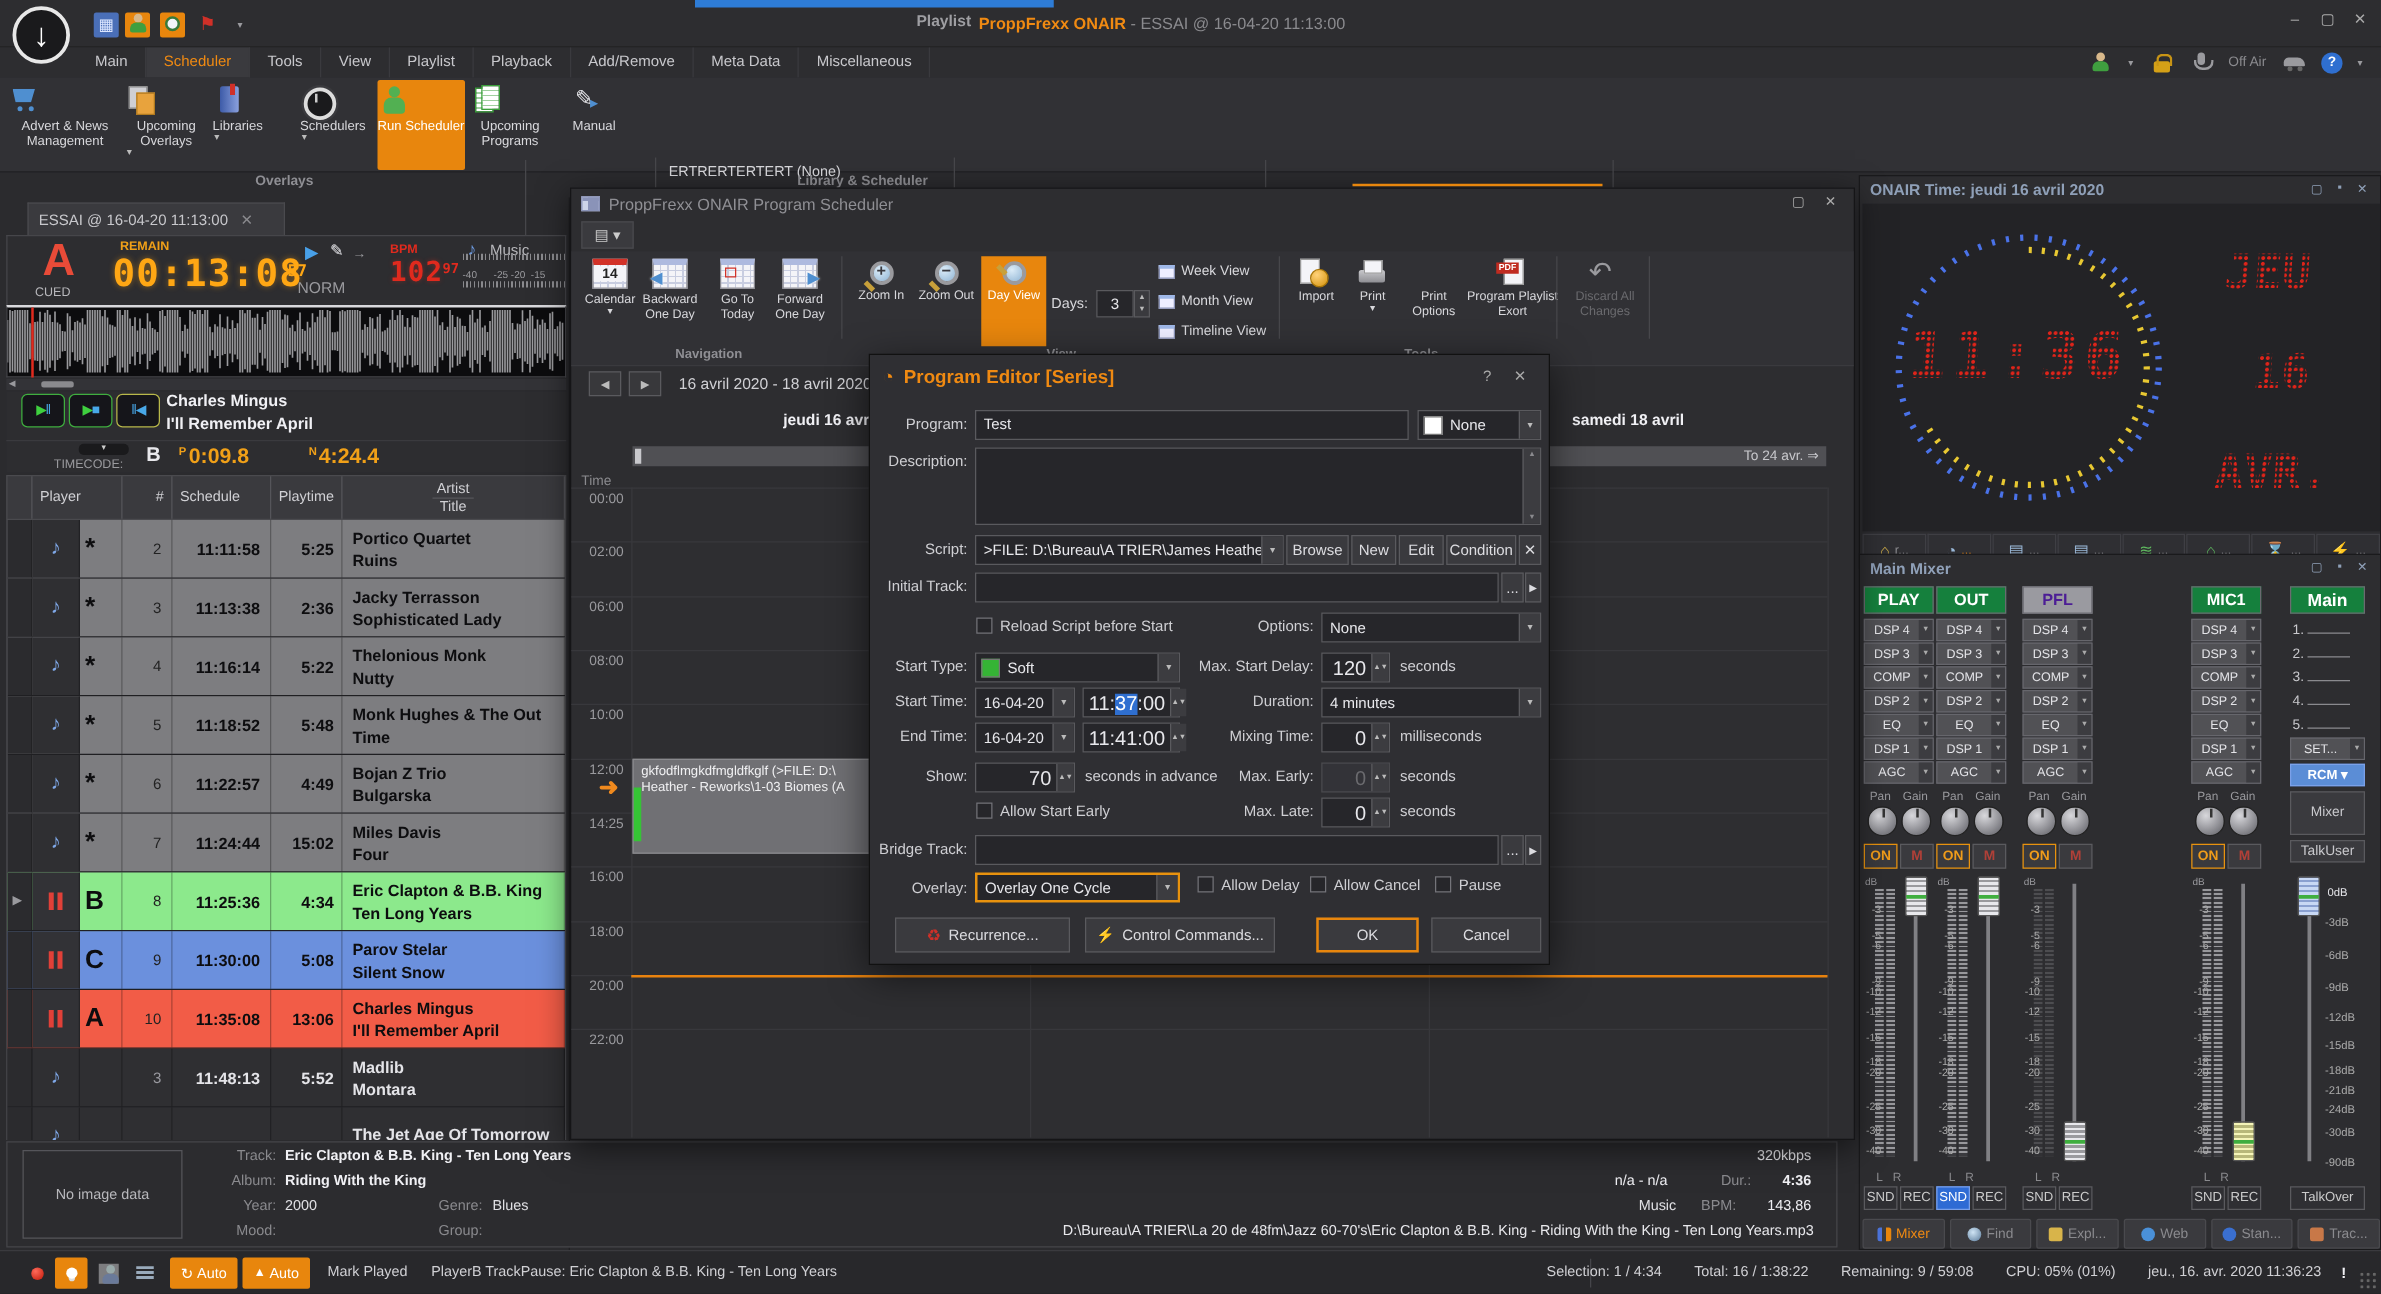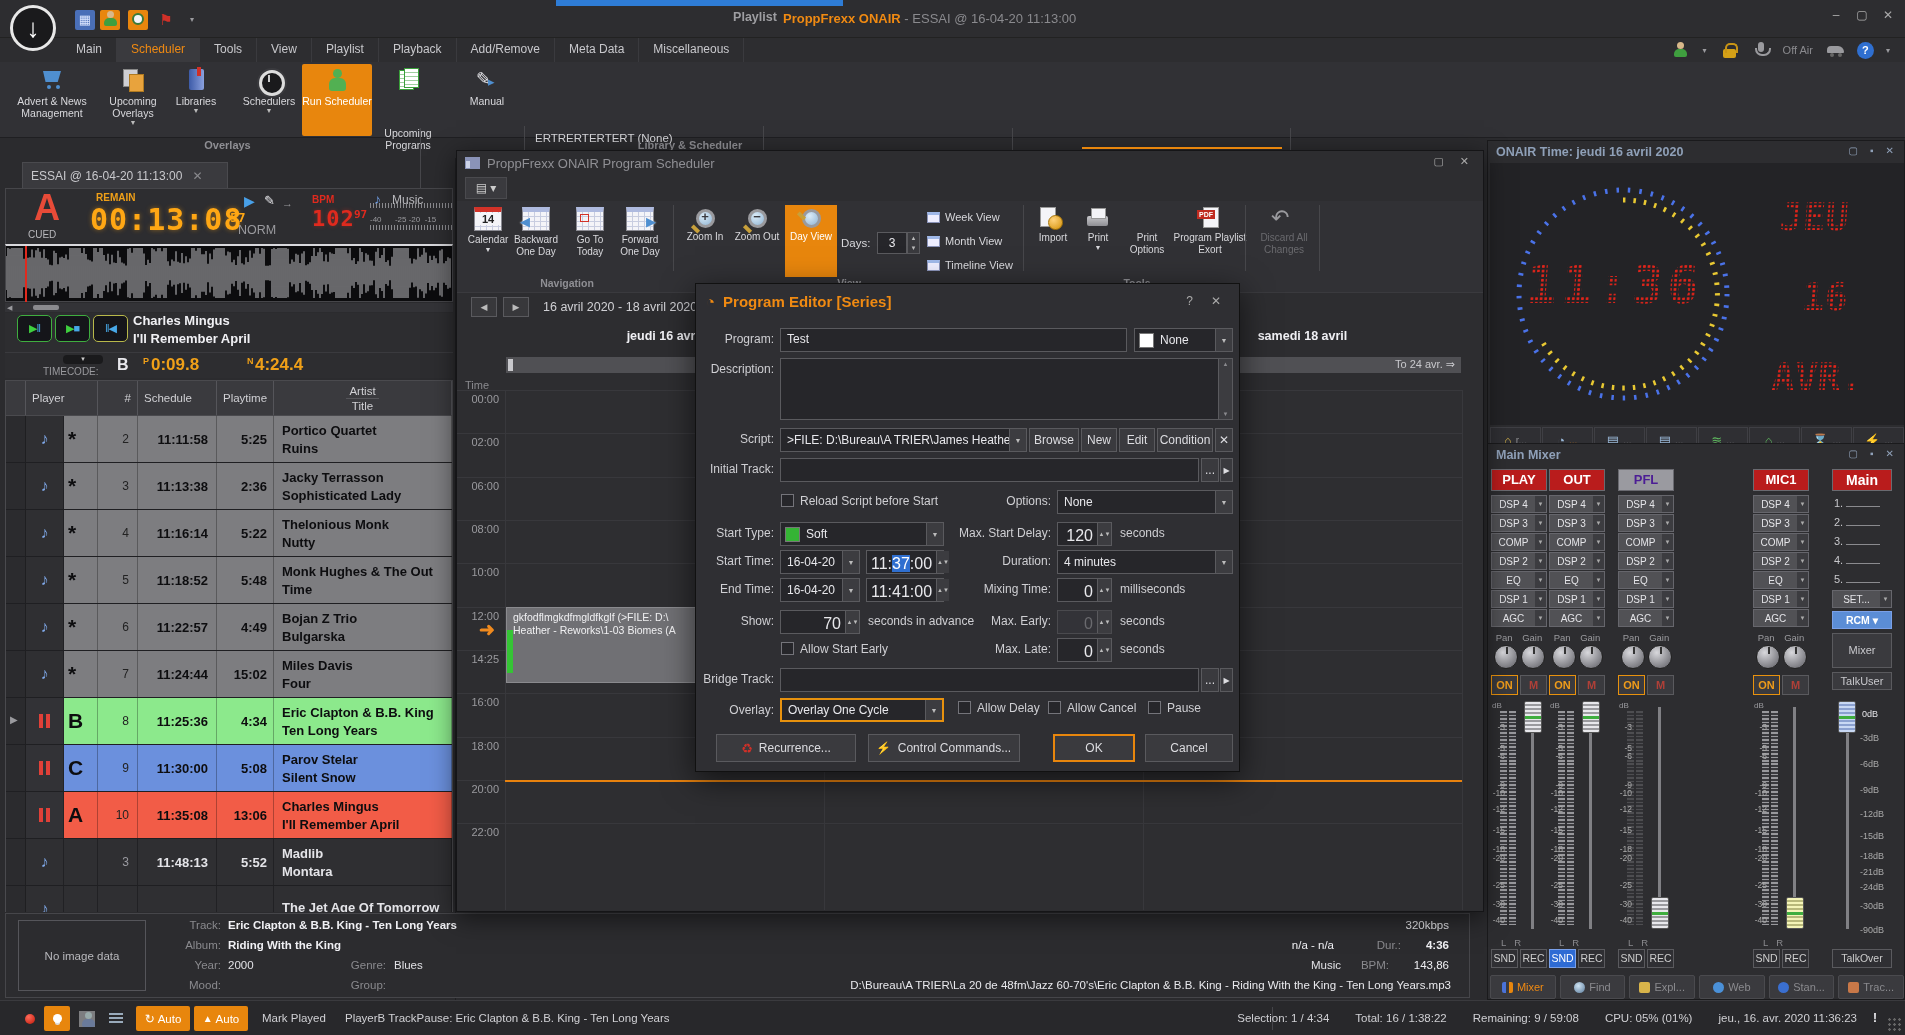--- a/index.html
+++ b/index.html
@@ -31,21 +31,21 @@
 .lock-icon::after{content:"";position:absolute;left:6px;top:2px;width:9px;height:8px;border:2px solid #c89415;border-bottom:none;border-radius:5px 5px 0 0}
 .mic-icon::before{content:"";position:absolute;left:7px;top:1px;width:6px;height:10px;background:#9a9a9e;border-radius:3px}
 .mic-icon::after{content:"";position:absolute;left:4px;top:7px;width:12px;height:6px;border:2px solid #9a9a9e;border-top:none;border-radius:0 0 7px 7px}
 .car-icon::before{content:"";position:absolute;left:2px;top:5px;width:17px;height:7px;background:#9a9a9e;border-radius:4px 6px 1px 1px}
 .car-icon::after{content:"";position:absolute;left:5px;top:12px;width:4px;height:4px;border-radius:50%;background:#666;box-shadow:8px 0 0 #666}
 .help-icon{width:17px;height:17px;border-radius:50%;background:#2f6fd0;color:#fff;font-weight:bold;font-size:11px;text-align:center;line-height:17px}
 .offair{color:#8a8a8e;font-size:11px}
 .caret9{color:#9a9a9e;font-size:8px}
 
 #ribbon{position:absolute;left:0;top:62px;width:1905px;height:76px;background:#313135;border-bottom:1px solid #1f1f22}
-.rbtn{position:absolute;top:2px;height:72px;display:flex;flex-direction:column;align-items:center;padding-top:4px;border-radius:2px;color:#d8d8dc}
+.rbtn{position:absolute;top:2px;height:72px;display:flex;flex-direction:column;align-items:flex-start;padding-top:4px;border-radius:2px;color:#d8d8dc}
 .rbtn .lbl{font-size:10.5px;text-align:center;line-height:12px;margin-top:3px;white-space:pre-line}
 .rbtn.on{background:#e8860d;color:#fff}
 .rbtn .rbcaret{display:none;font-size:7px;color:#bbb}
 .rbtn.caret .rbcaret{display:block}
 .w52{width:52px}.w58{width:58px}.w62{width:64px}.w64{width:66px}.w68{width:70px}.w90{width:92px}
 .rbico{position:relative;width:26px;height:24px;flex:none}
 .cart-icon::before{content:"";position:absolute;left:4px;top:3px;width:18px;height:11px;background:#4f8fd0;clip-path:polygon(0 0,100% 0,82% 100%,14% 100%)}
 .cart-icon::after{content:"";position:absolute;left:8px;top:17px;width:4px;height:4px;border-radius:50%;background:#4f8fd0;box-shadow:9px 0 0 #4f8fd0}
 .overlays-icon::before{content:"";position:absolute;left:3px;top:1px;width:13px;height:16px;background:#cfcfd4;border:1px solid #888}
 .overlays-icon::after{content:"";position:absolute;left:9px;top:6px;width:13px;height:16px;background:#e8a33d;border:1px solid #b07a20}
@@ -252,21 +252,21 @@
 .otab .g{font-size:13px;color:#9ab8d8}
 .otab.on{border-bottom:2px solid #e8860d}
 .otab.on .olbl{color:#f08a12}
 .otab.grn .g{color:#5fba5f}
 .otab.gold .g{color:#d8b44a}
 
 #mwin{position:absolute;left:1487px;top:443px;width:418px;height:557px;background:#2d2d30;border:1px solid #1a1a1c}
 #chans{position:absolute;left:0;top:0;width:418px;height:557px}
 .chan{position:absolute;top:25px;width:56px;height:502px}
 .chan:nth-child(1){left:3px}.chan:nth-child(2){left:61px}.chan:nth-child(3){left:130px}.chan:nth-child(4){left:265px}
-.cname{position:absolute;left:0;top:0;width:100%;height:22px;background:#b91c1c;border:1px solid #6a6a70;color:#fff;font-weight:bold;font-size:13px;text-align:center;line-height:20px}
+.cname{position:absolute;left:0;top:0;width:100%;height:22px;background:#15803d;border:1px solid #6a6a70;color:#fff;font-weight:bold;font-size:13px;text-align:center;line-height:20px}
 .sel .cname{background:#9a9aa0;color:#4c1d95}
 .fx{position:absolute;left:0;width:100%;height:18px;background:#515155;border:1px solid #66666c;color:#e4e4e8;font-size:10px;display:flex;align-items:center}
 .fx span{flex:1;text-align:center}
 .fx i{width:11px;height:100%;background:#3c3c40;color:#aaa;font-size:6px;font-style:normal;display:flex;align-items:center;justify-content:center}
 .panrow{position:absolute;left:0;top:163px;width:100%;display:flex;justify-content:space-around;color:#9a9a9e;font-size:9.5px}
 .knob{position:absolute;top:176px;width:24px;height:24px;border-radius:50%;background:radial-gradient(circle at 35% 30%,#d8d8dc,#7a7a80 75%);border:1px solid #222}
 .knob::after{content:"";position:absolute;left:11px;top:1px;width:2px;height:7px;background:#333}
 .kp{left:3px}.kg{left:30px}
 .onm{position:absolute;top:206px;width:27px;height:20px;background:#3a3a3e;border:1px solid #5a5a5e;font-weight:bold;font-size:11px;text-align:center;line-height:18px}
 .onb{left:0;border-color:#e8920e;color:#f09c1a}
@@ -392,21 +392,21 @@
     <div class="lbl">Schedulers</div>
     <div class="rbcaret">▼</div>
   </div>
 
   <div class="rbtn w68 on" style="left: 302px;">
     <div class="rbico run-scheduler-icon"></div>
     <div class="lbl">Run Scheduler</div>
 
   </div>
 
-  <div class="rbtn w62" style="left: 376px; gap: 32px;">
+  <div class="rbtn w62" style="left: 376px;">
     <div class="rbico programs-icon"></div>
     <div class="lbl">Upcoming Programs</div>
 
   </div>
 </div>
     <div class="rdiv" style="left:420px"></div>
     <div class="rbtn w58" style="left:458px">
       <div class="rbico pen-icon"></div>
       <div class="lbl">Manual</div>
     </div>

